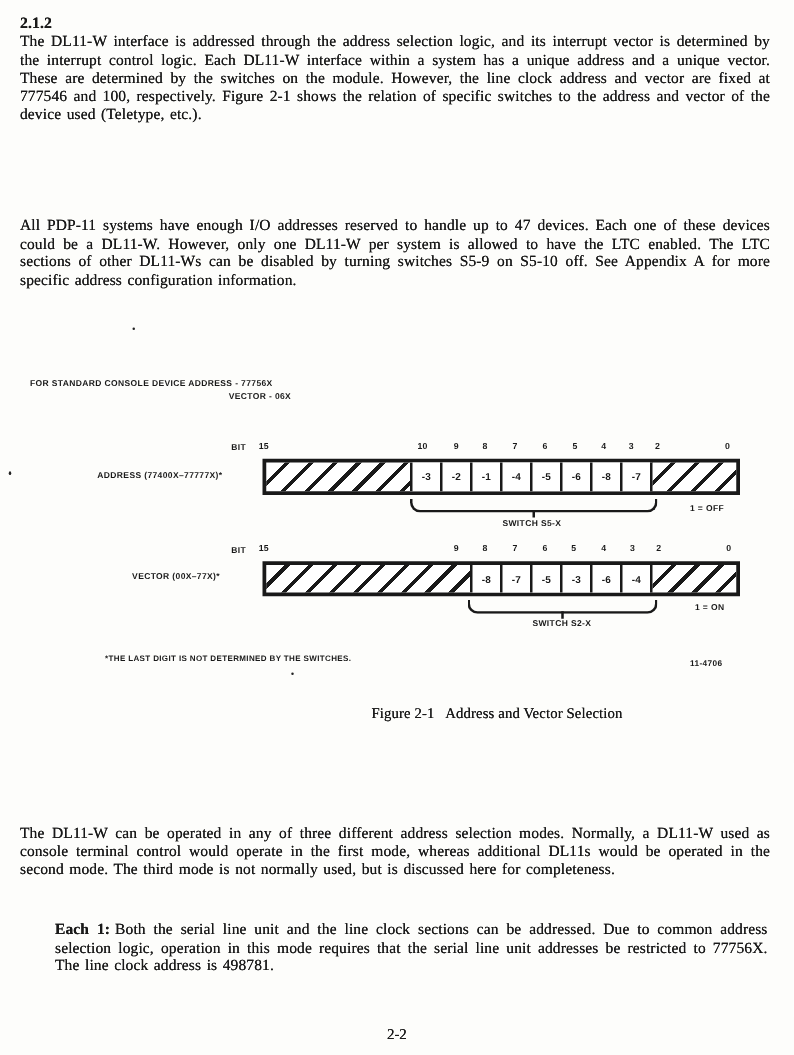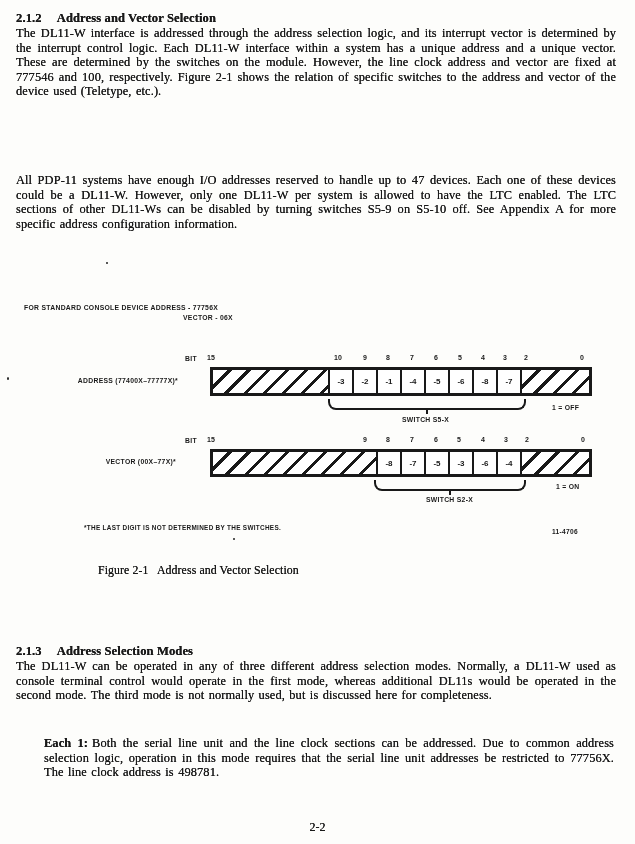--- a/index.html
+++ b/index.html
@@ -27,33 +27,32 @@
         display:flex;align-items:center;justify-content:center;}
   .cell span{font-family:"Liberation Sans",sans-serif;font-weight:bold;font-size:8px;}
   .lleft{text-align:right;width:120px;}
   .brace{position:absolute;height:9px;border-left:2px solid #191919;border-right:2px solid #191919;
          border-bottom:2px solid #191919;border-radius:0 0 8px 8px;}
   .brace i{position:absolute;left:50%;bottom:-6px;width:2px;height:6px;background:#191919;
            transform:translateX(-50%);}
   .switchlbl{width:85px;text-align:center;}
   .footnote{font-size:6.4px;}
   .dwg{font-size:6.6px;}
-  .caption{position:absolute;left:98px;width:400px;text-align:left;font-size:11.8px;
+  .caption{position:absolute;left:98px;width:400px;text-align:right;font-size:11.8px;
            white-space:pre;letter-spacing:.1px;}
   .pageno{position:absolute;left:0;top:820px;width:635px;text-align:center;font-size:12px;}
   .speck{position:absolute;background:#222;border-radius:50%;}
 </style>
 </head>
 <body>
 
 <div class="page">
 
   <div class="sec-head ink" style="top:11px">
     <span class="num">2.1.2</span>
-    <span>Address and Vector Selection</span>
   </div>
   <p class="body ink" style="top:26px">The DL11-W interface is addressed through the address selection logic, and its interrupt vector is determined by the interrupt control logic. Each DL11-W interface within a system has a unique address and a unique vector. These are determined by the switches on the module. However, the line clock address and vector are fixed at 777546 and 100, respectively. Figure 2-1 shows the relation of specific switches to the address and vector of the device used (Teletype, etc.).</p>
   <p class="body ink" style="top:173px">All PDP-11 systems have enough I/O addresses reserved to handle up to 47 devices. Each one of these devices could be a DL11-W. However, only one DL11-W per system is allowed to have the LTC enabled. The LTC sections of other DL11-Ws can be disabled by turning switches S5-9 on S5-10 off. See Appendix A for more specific address configuration information.</p>
 
   <div class="figure">
     <div class="flabel" style="left:24px;top:4px">FOR STANDARD CONSOLE DEVICE ADDRESS - 77756X</div>
     <div class="flabel" style="left:183px;top:14px">VECTOR - 06X</div>
 
     <div class="flabel" style="left:185px;top:55px">BIT</div>
     <div class="bitnum" style="left:199px;top:54px">15</div>
@@ -146,24 +145,20 @@
     <div class="brace" style="left:374px;top:180px;width:148px">
         <i></i>
       </div>
     <div class="flabel switchlbl" style="left:407px;top:196px">SWITCH S2-X</div>
 
     <div class="flabel footnote" style="left:84px;top:224px">*THE LAST DIGIT IS NOT DETERMINED BY THE SWITCHES.</div>
     <div class="flabel dwg" style="left:552px;top:228px">11-4706</div>
     <div class="caption ink" style="top:263px">Figure 2-1   Address and Vector Selection</div>
   </div>
 
-  <div class="sec-head ink" style="top:644px">
-    <span class="num">2.1.3</span>
-    <span>Address Selection Modes</span>
-  </div>
   <p class="body ink" style="top:659px">The DL11-W can be operated in any of three different address selection modes. Normally, a DL11-W used as console terminal control would operate in the first mode, whereas additional DL11s would be operated in the second mode. The third mode is not normally used, but is discussed here for completeness.</p>
 
   <p class="body indent ink" style="top:736px"><span class="b">Each 1:</span><span>Both the serial line unit and the line clock sections can be addressed. Due to common address selection logic, operation in this mode requires that the serial line unit addresses be restricted to 77756X. The line clock address is 498781.</span></p>
 
   <div class="pageno ink">2-2</div>
 
   <div class="speck" style="left:106px;top:262px;width:2px;height:2px"></div>
   <div class="speck" style="left:7px;top:377px;width:2px;height:3px"></div>
   <div class="speck" style="left:233px;top:538px;width:2px;height:2px"></div>
 </div>

